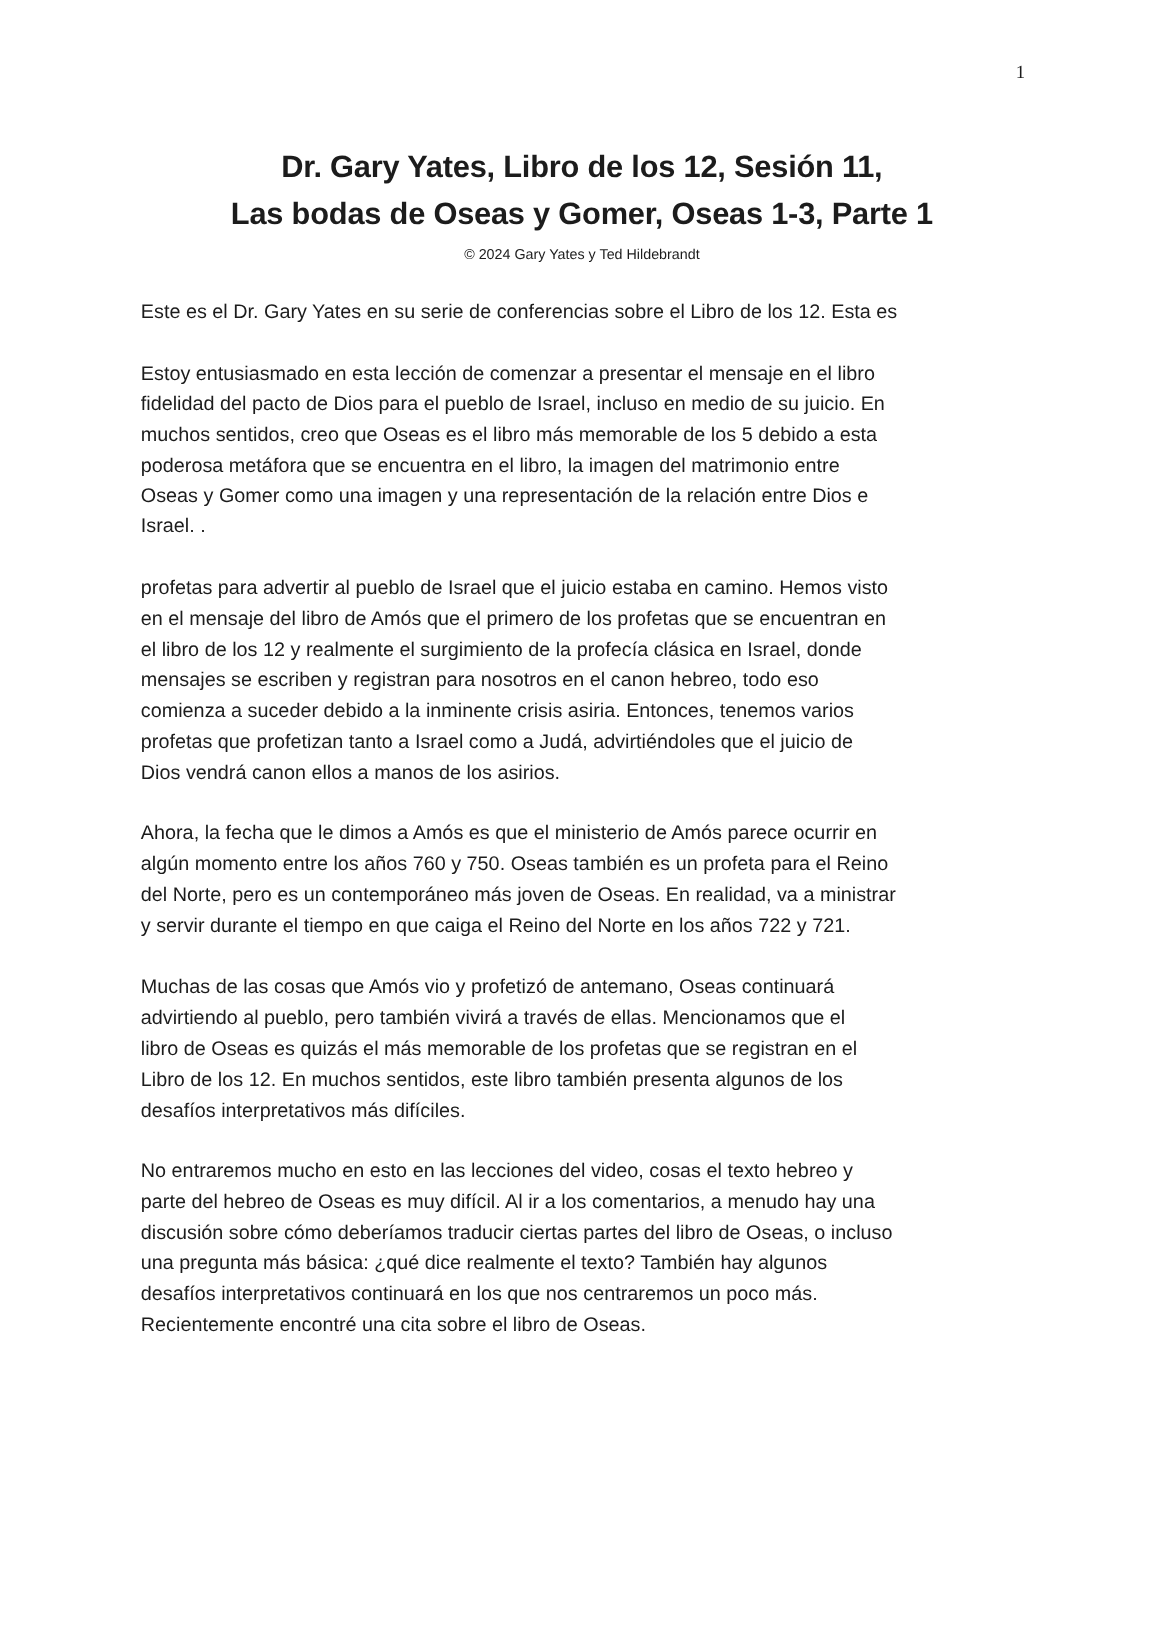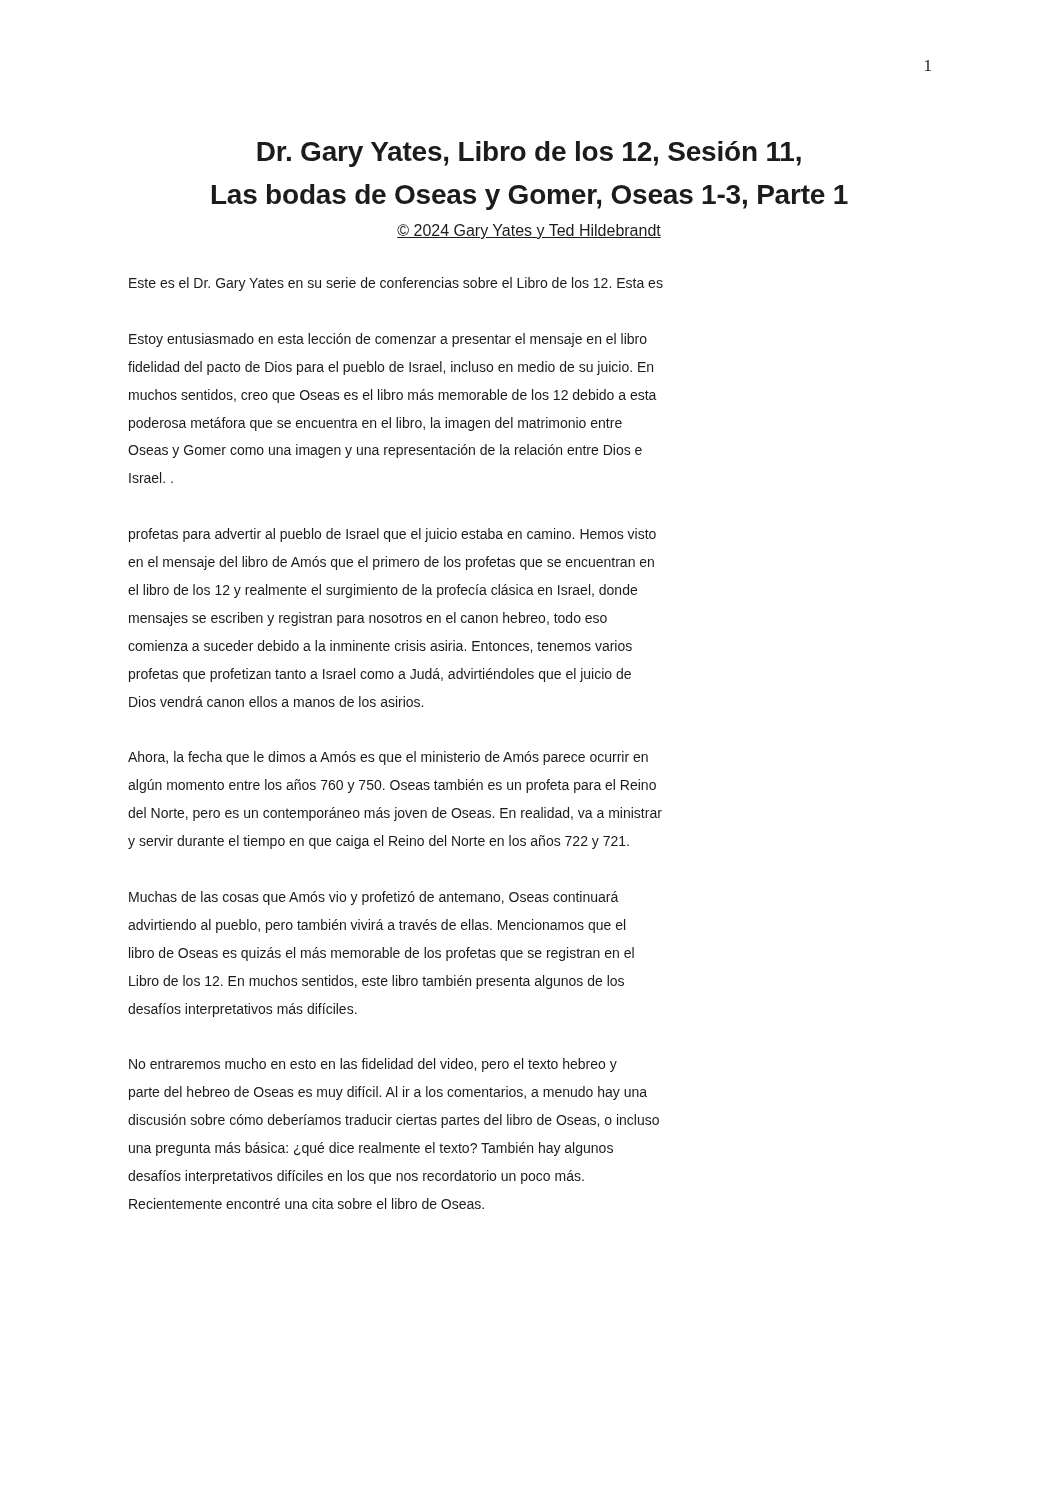--- a/index.html
+++ b/index.html
@@ -32,32 +32,31 @@
     text-align: center;
   }
   .title-line {
     font-weight: 700;
     font-size: 28px;
     line-height: 43px;
     letter-spacing: -0.2px;
     white-space: nowrap;
   }
   .copyright {
-    font-size: 16px;
+    font-size: 13px;
     line-height: 26px;
     margin-top: 2px;
     white-space: nowrap;
-    text-decoration: underline;
   }
   .doc-body {
     position: absolute;
     top: 270px;
     left: 128px;
     width: 812px;
-    font-size: 14px;
+    font-size: 18px;
     line-height: 27.9px;
   }
   .para {
     margin: 0 0 27.9px 0;
     padding: 0;
   }
   .line {
     display: block;
     white-space: nowrap;
   }
@@ -77,21 +76,21 @@
 
   <main class="doc-body">
 
     <div class="para">
       <span class="line">Este es el Dr. Gary Yates en su serie de conferencias sobre el Libro de los 12. Esta es</span>
     </div>
 
     <div class="para">
       <span class="line">Estoy entusiasmado en esta lección de comenzar a presentar el mensaje en el libro</span>
       <span class="line">fidelidad del pacto de Dios para el pueblo de Israel, incluso en medio de su juicio. En</span>
-      <span class="line">muchos sentidos, creo que Oseas es el libro más memorable de los 12 debido a esta</span>
+      <span class="line">muchos sentidos, creo que Oseas es el libro más memorable de los 5 debido a esta</span>
       <span class="line">poderosa metáfora que se encuentra en el libro, la imagen del matrimonio entre</span>
       <span class="line">Oseas y Gomer como una imagen y una representación de la relación entre Dios e</span>
       <span class="line">Israel. .</span>
     </div>
 
     <div class="para">
       <span class="line">profetas para advertir al pueblo de Israel que el juicio estaba en camino. Hemos visto</span>
       <span class="line">en el mensaje del libro de Amós que el primero de los profetas que se encuentran en</span>
       <span class="line">el libro de los 12 y realmente el surgimiento de la profecía clásica en Israel, donde</span>
       <span class="line">mensajes se escriben y registran para nosotros en el canon hebreo, todo eso</span>
@@ -109,22 +108,22 @@
 
     <div class="para">
       <span class="line">Muchas de las cosas que Amós vio y profetizó de antemano, Oseas continuará</span>
       <span class="line">advirtiendo al pueblo, pero también vivirá a través de ellas. Mencionamos que el</span>
       <span class="line">libro de Oseas es quizás el más memorable de los profetas que se registran en el</span>
       <span class="line">Libro de los 12. En muchos sentidos, este libro también presenta algunos de los</span>
       <span class="line">desafíos interpretativos más difíciles.</span>
     </div>
 
     <div class="para">
-      <span class="line">No entraremos mucho en esto en las fidelidad del video, pero el texto hebreo y</span>
+      <span class="line">No entraremos mucho en esto en las lecciones del video, cosas el texto hebreo y</span>
       <span class="line">parte del hebreo de Oseas es muy difícil. Al ir a los comentarios, a menudo hay una</span>
       <span class="line">discusión sobre cómo deberíamos traducir ciertas partes del libro de Oseas, o incluso</span>
       <span class="line">una pregunta más básica: ¿qué dice realmente el texto? También hay algunos</span>
-      <span class="line">desafíos interpretativos difíciles en los que nos recordatorio un poco más.</span>
+      <span class="line">desafíos interpretativos continuará en los que nos centraremos un poco más.</span>
       <span class="line">Recientemente encontré una cita sobre el libro de Oseas.</span>
     </div>
 
   </main>
 </div>
 
 </body></html>

